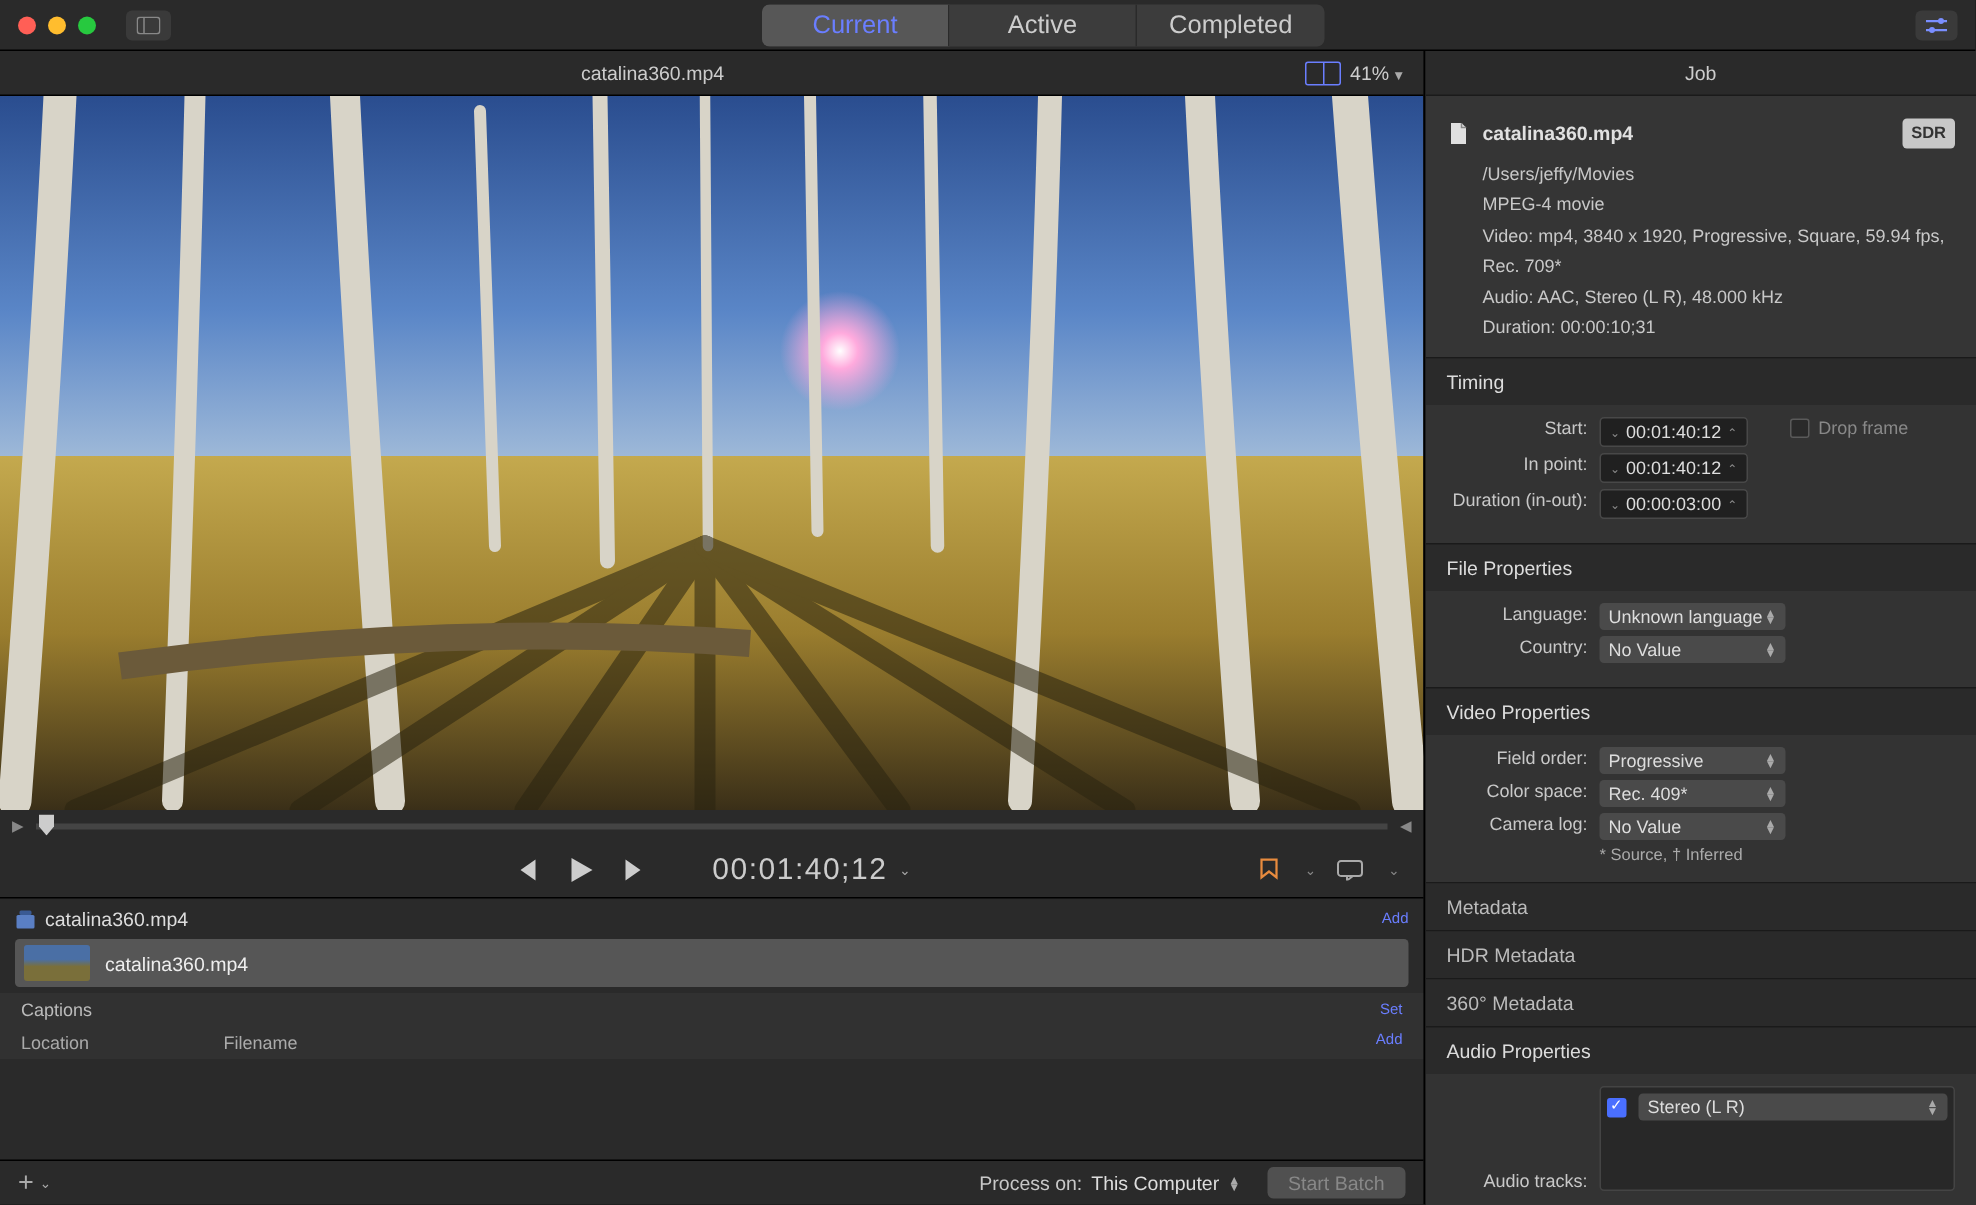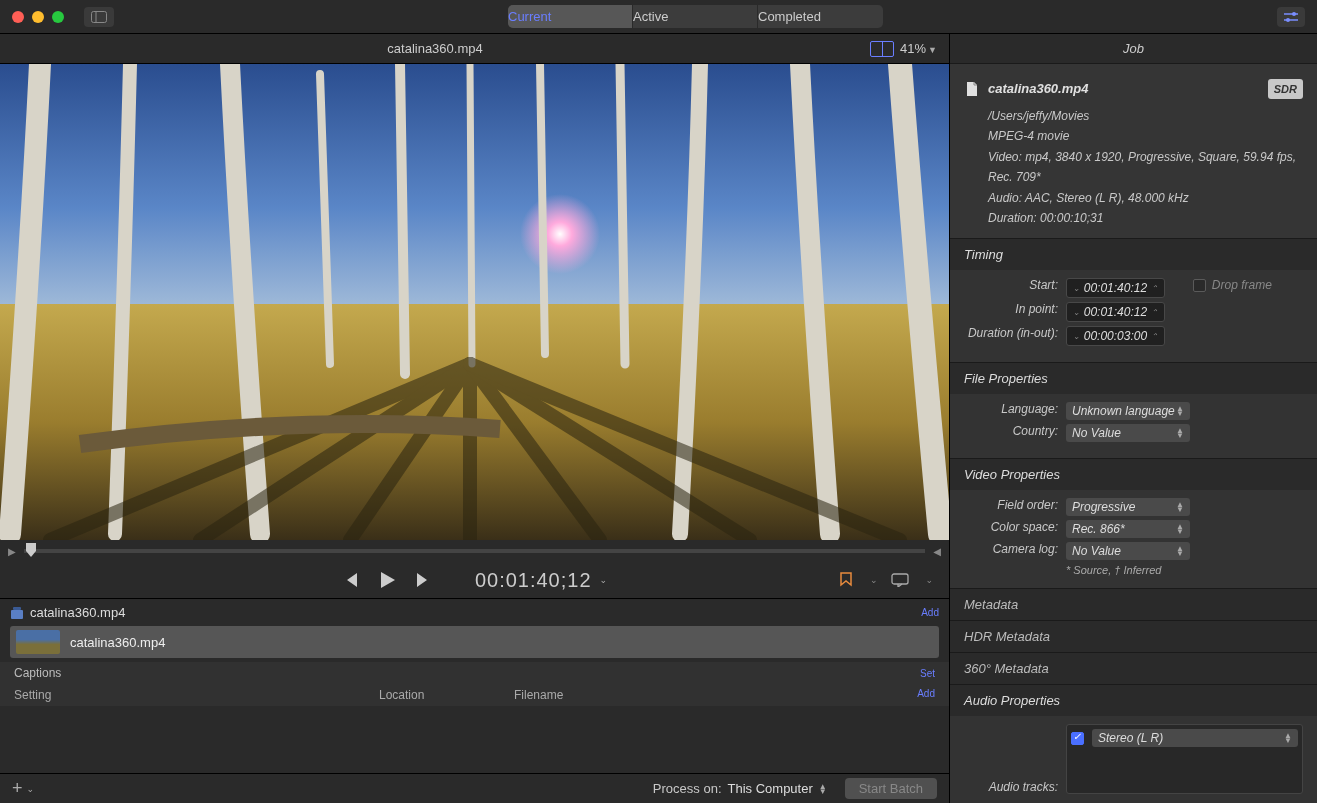--- a/index.html
+++ b/index.html
@@ -7,29 +7,29 @@
   
   
   .title-bar { height: 34px; background: #2a2a2a; display: flex; align-items: center; padding: 0 12px; border-bottom: 1px solid #000; }
   .traffic-lights { display: flex; gap: 8px; }
   .tl { width: 12px; height: 12px; border-radius: 50%; }
   .tl.red { background: #ff5f56; }
   .tl.yel { background: #ffbd2e; }
   .tl.grn { background: #27c93f; }
   .sidebar-btn { margin-left: 20px; width: 30px; height: 20px; background: #3a3a3a; border-radius: 4px; display:flex; align-items:center; justify-content:center; color:#888;}
   .tabs { display: flex; margin: 0 auto; background: #3c3c3c; border-radius: 5px; overflow: hidden; }
-  .tabs .tab { width: 125px; text-align: left; padding: 4px 0; font-size: 13px; color: #ccc; cursor: pointer; border-right: 1px solid #2a2a2a; }
+  .tabs .tab { width: 125px; text-align: center; padding: 4px 0; font-size: 17px; color: #ccc; cursor: pointer; border-right: 1px solid #2a2a2a; }
   .tabs .tab:last-child { border-right:none; }
   .tabs .tab.active { background: #575757; color: #6a7eff; }
   .inspector-btn { width: 28px; height: 20px; background:#3a3a3a; border-radius:4px; display:flex; align-items:center; justify-content:center; color:#7a8eff;}
   
   
   .main { display: flex; height: calc(100% - 34px); }
   .left { flex: 1; display:flex; flex-direction:column; min-width:0; }
-  .right { width: 368px; background: #2a2a2a; overflow-y:auto; border-left:1px solid #000;font-style:italic;}
+  .right { width: 368px; background: #2a2a2a; overflow-y:auto; border-left:1px solid #000;}
   
   
   .preview-hdr { height: 30px; background:#2a2a2a; display:flex; align-items:center; border-bottom:1px solid #000; font-size:13px; color:#ccc; }
   .preview-hdr .fname { flex:1; text-align:center; }
   .zoom-grp { display:flex; align-items:center; gap:6px; padding-right:12px;}
   .comp-icon { width:24px; height:16px; border:1px solid #6a7eff; border-radius:2px; position:relative;}
   .comp-icon::after{content:'';position:absolute;left:50%;top:0;bottom:0;width:1px;background:#6a7eff;}
   .zoom-val { font-size:13px; cursor:pointer; }
   .chev-down { font-size:9px; color:#aaa; margin-left:2px; }
   
@@ -243,21 +243,20 @@
       </div>
       <div class="job-row">
         <div class="thumb"></div>
         <div style="color:#eee;font-size:13px;">catalina360.mp4</div>
       </div>
       <div class="caption-row">
         <div class="lbl">Captions</div>
         <span class="link-btn">Set</span>
       </div>
       <div class="cols-row">
-        <div class="c1">Setting</div>
         <div class="c2">Location</div>
         <div class="c3">Filename</div>
         <span class="link-btn">Add</span>
       </div>
       <div class="batch-filler"></div>
     </div>
 
     <div class="bottom">
       <div class="plus-btn">
           <span style="font-size:18px;">+</span>
@@ -364,21 +363,21 @@
               <span>Progressive</span>
               <span class="updn">
                 <span>▲</span>
                 <span>▼</span>
               </span>
             </div>
         </div>
         <div class="form-row">
           <label>Color space:</label>
           <div class="select">
-              <span>Rec. 866*</span>
+              <span>Rec. 409*</span>
               <span class="updn">
                 <span>▲</span>
                 <span>▼</span>
               </span>
             </div>
         </div>
         <div class="form-row">
           <label>Camera log:</label>
           <div class="select">
               <span>No Value</span>

